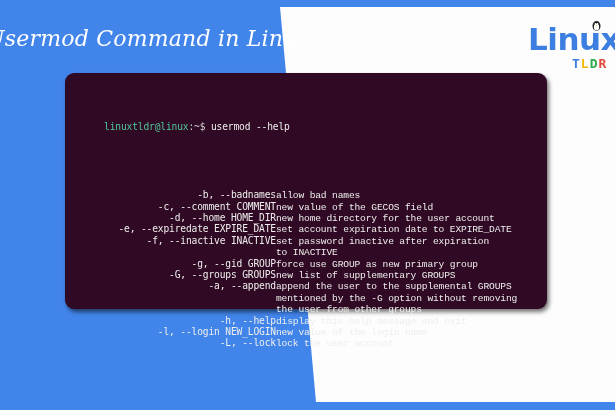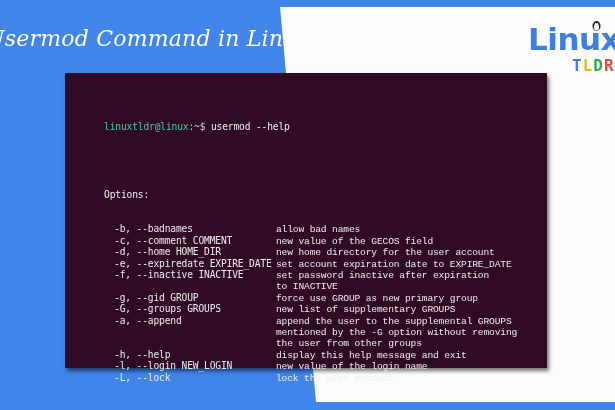--- a/index.html
+++ b/index.html
@@ -2,29 +2,29 @@
 <html><head>
 <meta charset="utf-8">
 <style>
   html, body { margin:0; padding:0; }
   body { width:615px; height:410px; overflow:hidden; position:relative; background:#4285ea; font-family:"DejaVu Sans", sans-serif; }
   .white-panel { position:absolute; left:0; top:0; width:615px; height:410px; background:#fdfdfd;
     clip-path: polygon(280px 7px, 615px 7px, 615px 402px, 316px 402px); }
   .title { position:absolute; left:-14px; top:26px; color:#ffffff; font-family:"DejaVu Serif", serif; font-style:italic; font-size:22px; letter-spacing:0.2px; white-space:nowrap; }
   .logo { position:absolute; left:528px; top:24px; }
   .logo-linux { color:#3d7fe0; font-family:"DejaVu Sans", sans-serif; font-weight:bold; font-size:31px; letter-spacing:-0.5px; line-height:31px; }
-  .logo-tldr { position:absolute; left:44px; top:32px; font-family:"DejaVu Sans Mono", monospace; font-size:16px; font-weight:bold; letter-spacing:1px; white-space:nowrap; }
+  .logo-tldr { position:absolute; left:44px; top:32px; font-family:"DejaVu Sans Mono", monospace; font-size:13px; font-weight:bold; letter-spacing:1px; white-space:nowrap; }
   .penguin { position:absolute; left:64px; top:-4px; width:9px; height:11px; }
-  .terminal { position:absolute; left:65px; top:73px; width:482px; height:295px; background:#300a24; border-radius:0;
+  .terminal { position:absolute; left:65px; top:73px; width:482px; height:236px; background:#300a24; border-radius:9px;
     box-shadow: 2px 3px 4px rgba(0,0,0,0.55); }
   .term-body { position:absolute; left:39px; top:25px; font-family:"DejaVu Sans Mono", monospace; font-size:9.6px; line-height:11.4px; color:#eeeeec; white-space:pre; letter-spacing:-0.15px; }
   .line { height:11.4px; }
   .prompt-user { color:#4fc89a; }
   .prompt-sep { color:#cfcfcf; }
-  .opt { display:inline-block; width:162px; padding-left:10px; }
+  .opt { display:inline-block; width:162px; padding-left:10px;text-align:right; }
   .desc { display:inline-block;font-family:Liberation Mono, monospace; }
 </style>
 </head>
 <body>
 
 <div class="white-panel"></div>
 
 <div class="title">Usermod Command in Linux</div>
 
 <div class="logo">
@@ -36,16 +36,15 @@
     <polygon points="3.7,5 5.3,5 4.5,6" fill="#f2b705"></polygon>
   </svg>
   <div class="logo-linux">Linux</div>
   <div class="logo-tldr" id="tldr"><span style="color: rgb(61, 127, 224);">T</span><span style="color: rgb(242, 183, 5);">L</span><span style="color: rgb(46, 170, 74);">D</span><span style="color: rgb(224, 74, 61);">R</span></div>
 </div>
 
 <div class="terminal">
   <div class="term-body">
     <div class="line"><span class="prompt-user">linuxtldr@linux</span><span class="prompt-sep">:~$</span><span> usermod --help</span></div>
     <div class="line"></div>
-    <div class="line">Options:</div>
     <div id="options"><div class="line"><span class="opt">-b, --badnames</span><span class="desc">allow bad names</span></div><div class="line"><span class="opt">-c, --comment COMMENT</span><span class="desc">new value of the GECOS field</span></div><div class="line"><span class="opt">-d, --home HOME_DIR</span><span class="desc">new home directory for the user account</span></div><div class="line"><span class="opt">-e, --expiredate EXPIRE_DATE</span><span class="desc">set account expiration date to EXPIRE_DATE</span></div><div class="line"><span class="opt">-f, --inactive INACTIVE</span><span class="desc">set password inactive after expiration</span></div><div class="line"><span class="opt"></span><span class="desc">to INACTIVE</span></div><div class="line"><span class="opt">-g, --gid GROUP</span><span class="desc">force use GROUP as new primary group</span></div><div class="line"><span class="opt">-G, --groups GROUPS</span><span class="desc">new list of supplementary GROUPS</span></div><div class="line"><span class="opt">-a, --append</span><span class="desc">append the user to the supplemental GROUPS</span></div><div class="line"><span class="opt"></span><span class="desc">mentioned by the -G option without removing</span></div><div class="line"><span class="opt"></span><span class="desc">the user from other groups</span></div><div class="line"><span class="opt">-h, --help</span><span class="desc">display this help message and exit</span></div><div class="line"><span class="opt">-l, --login NEW_LOGIN</span><span class="desc">new value of the login name</span></div><div class="line"><span class="opt">-L, --lock</span><span class="desc">lock the user account</span></div></div>
   </div>
 </div>
 
 </body></html>

